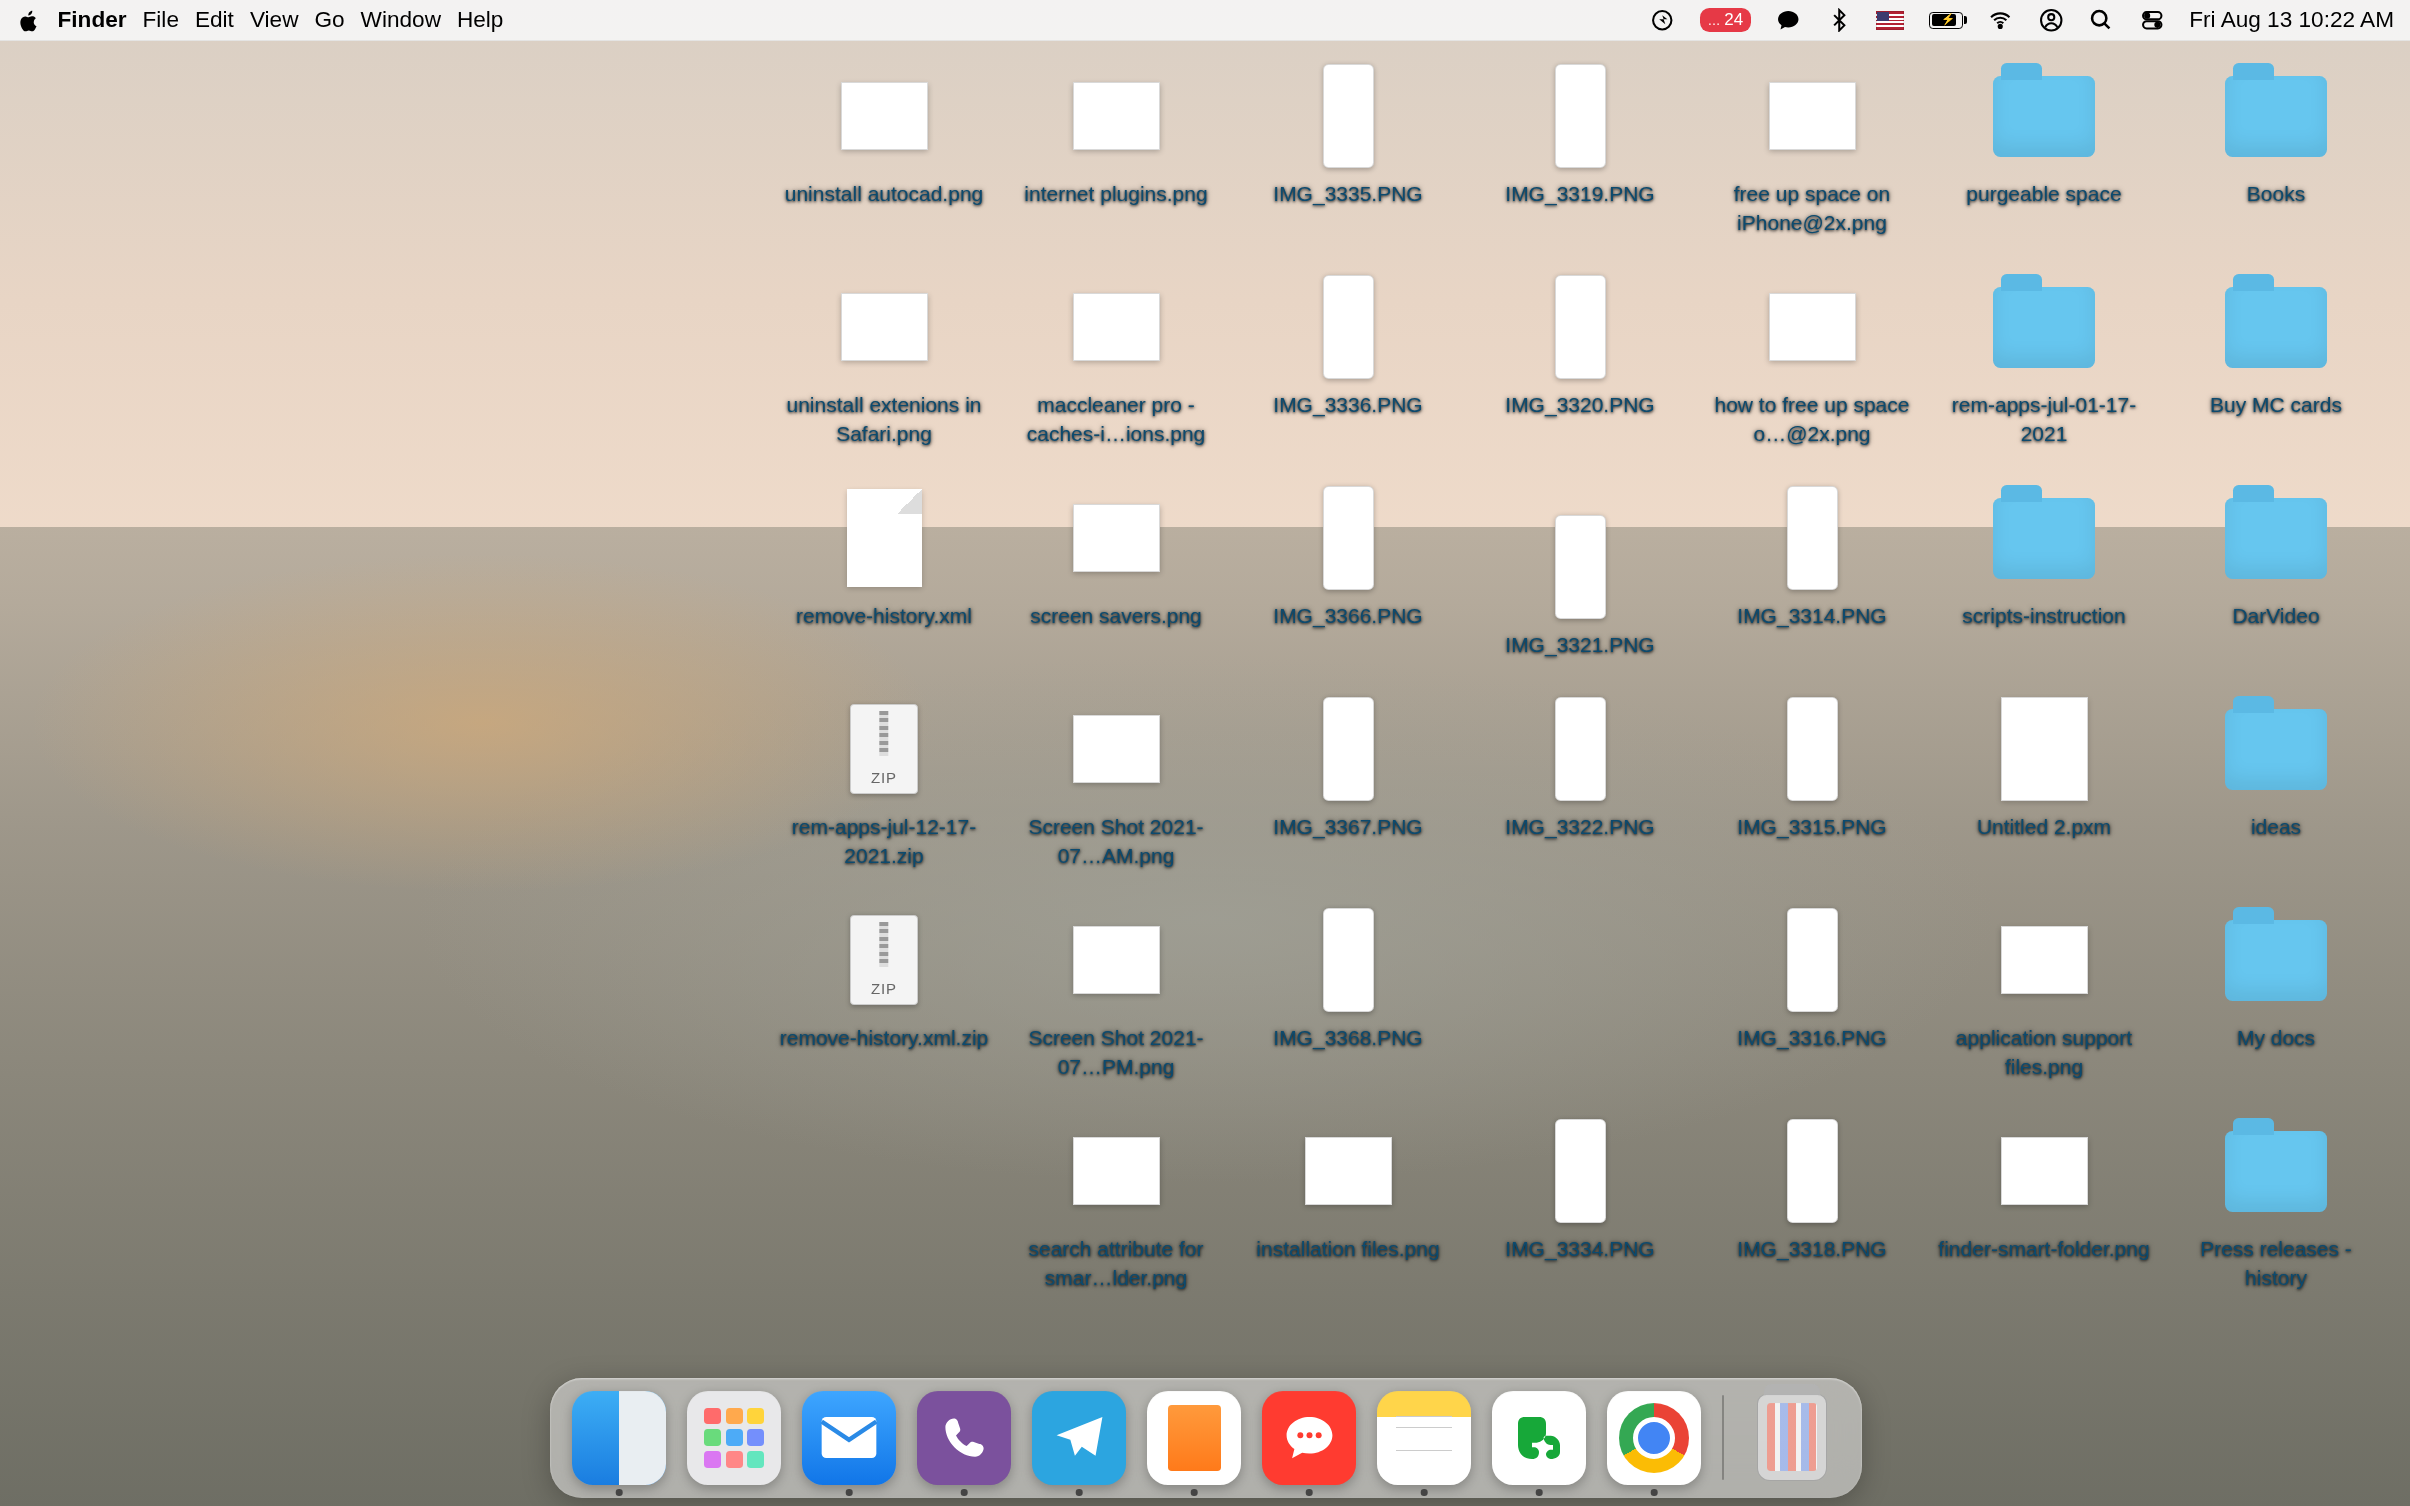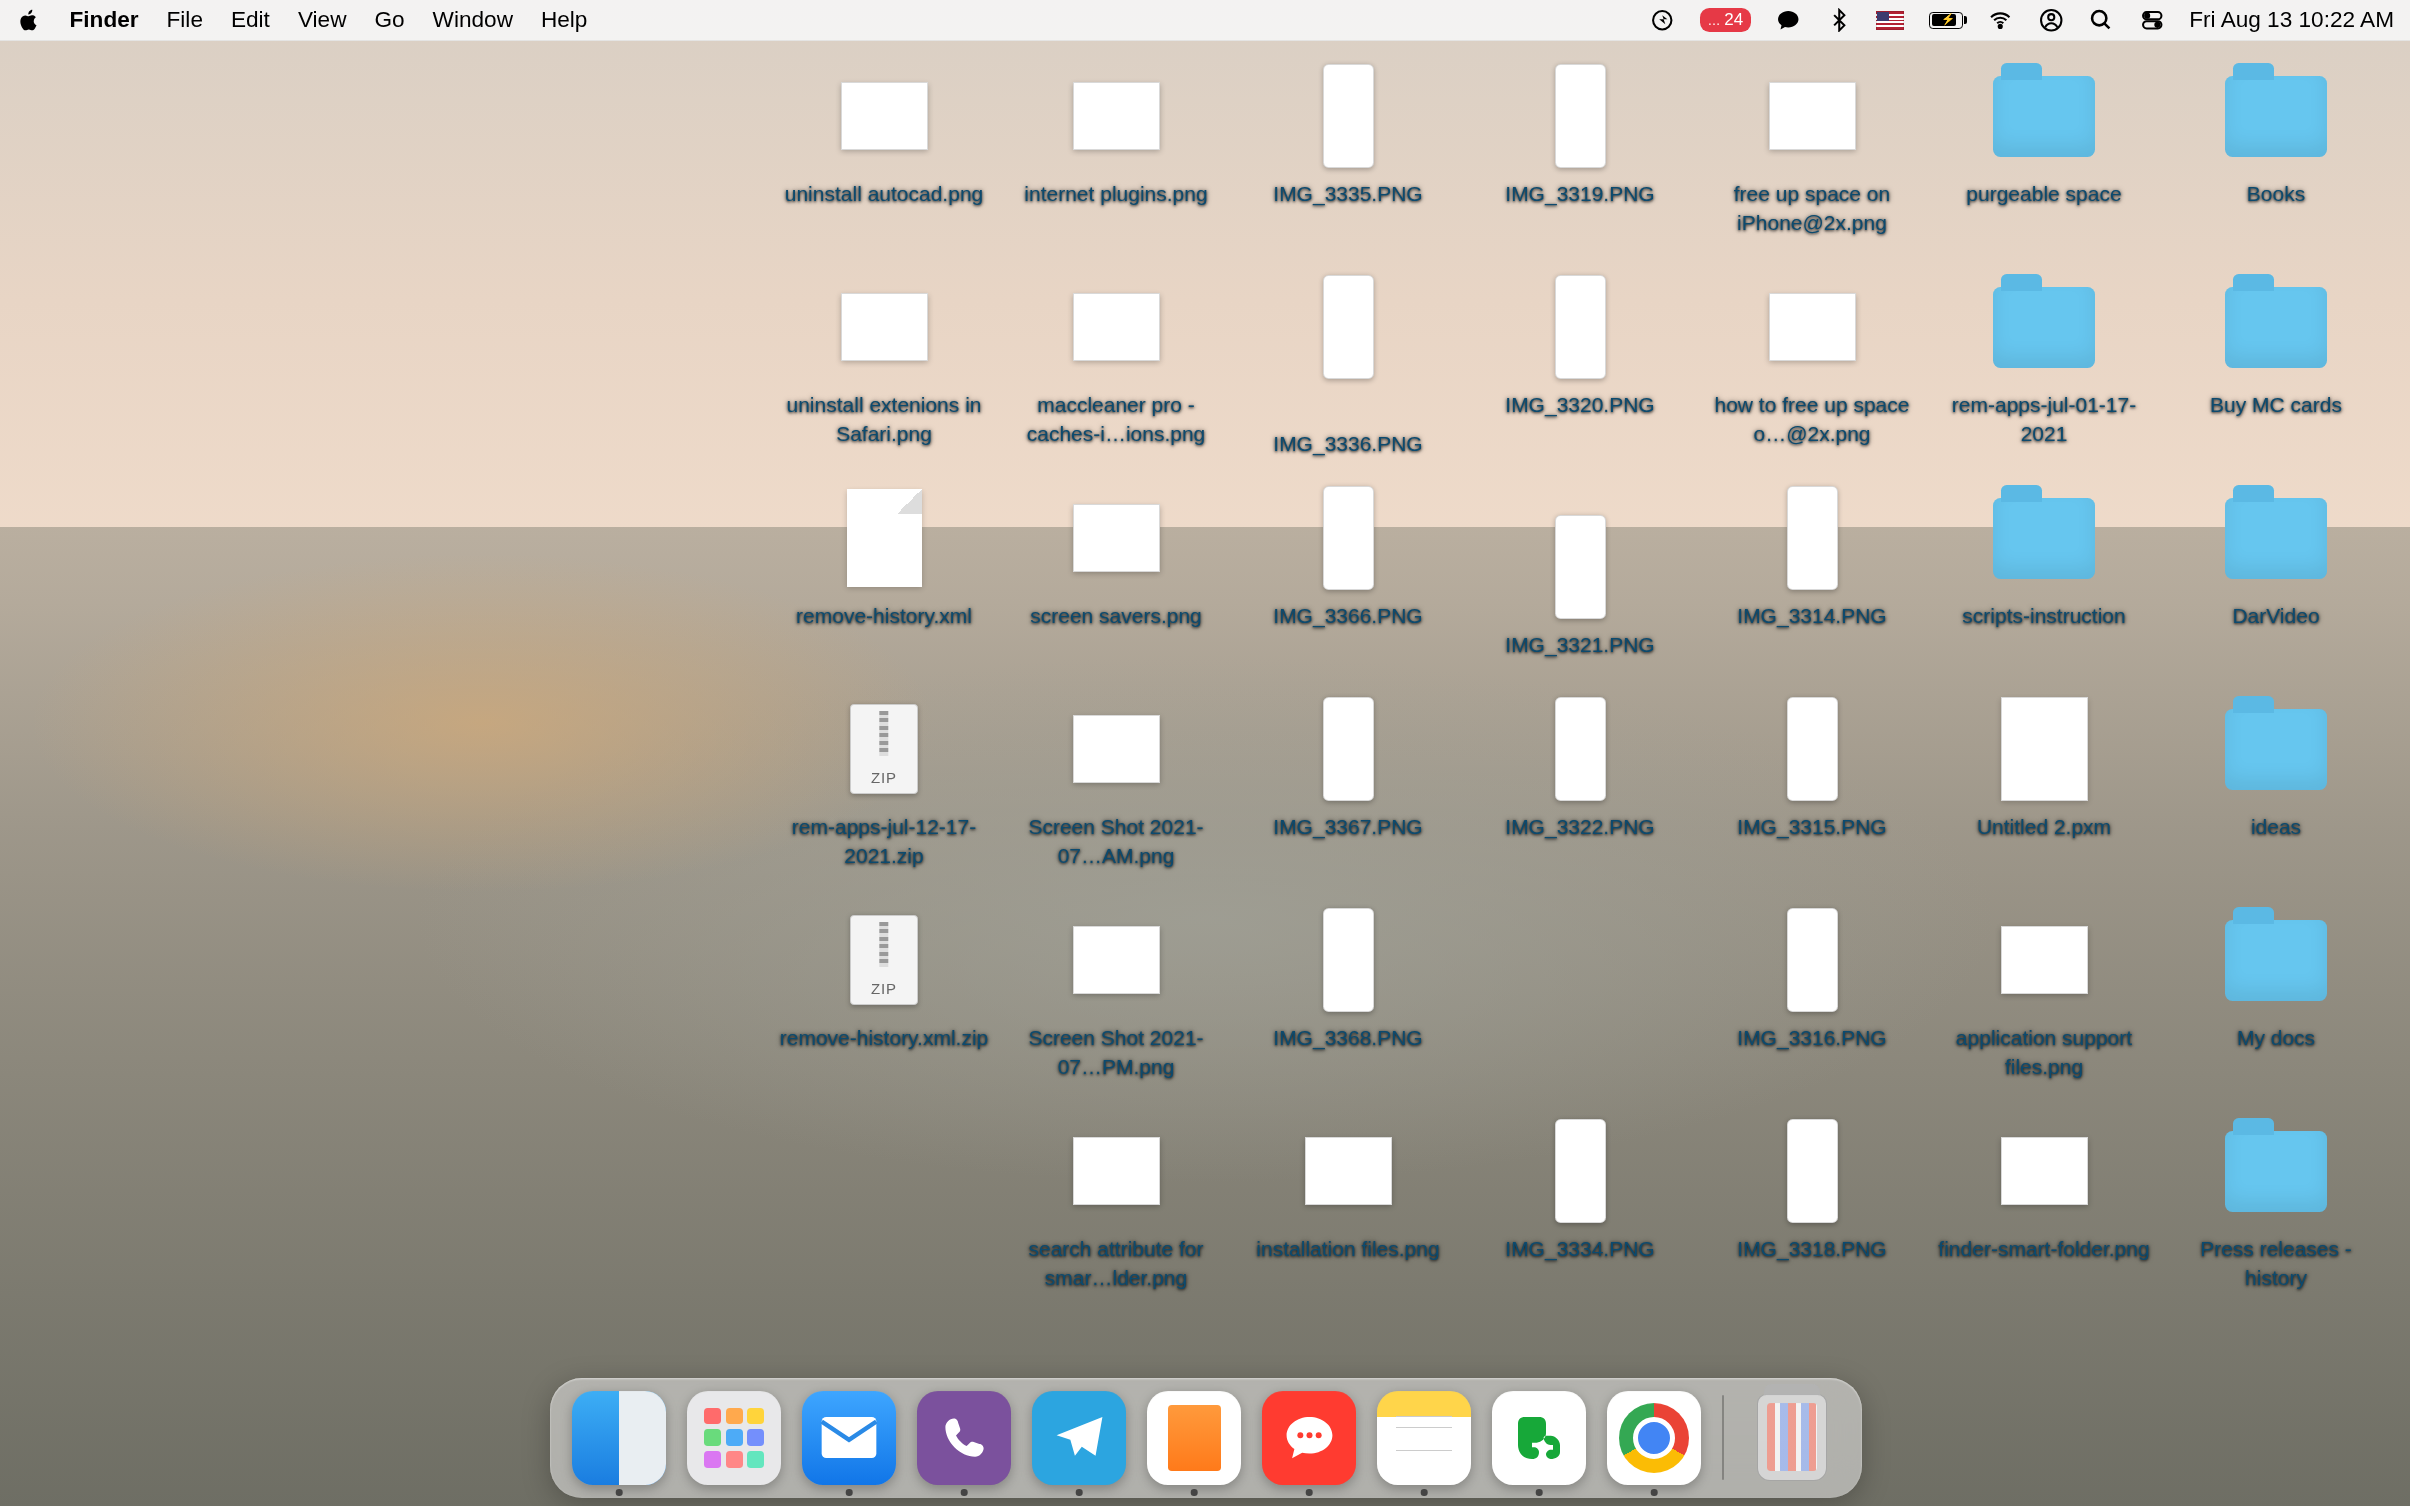--- a/index.html
+++ b/index.html
@@ -20,21 +20,21 @@
 
 
 .menubar {
   position: absolute; top:0; left:0; right:0; height: 41px;
   background: rgba(245,245,245,0.92);
   display:flex; align-items:center; padding: 0 17px;
   font-size: 22.6px; color:#000;
   z-index: 100;
   border-bottom: 0.9px solid rgba(0,0,0,0.06);
 }
-.menubar .left { display:flex; align-items:center; gap: 28px; }
+.menubar .left { display:flex; align-items:flex-end; gap: 16px; }
 .menubar .left .app { font-weight: 700; }
 .menubar .right { margin-left:auto; display:flex; align-items:center; gap: 24.5px; }
 .apple-logo svg { width:24.5px; height:24.5px; display:block; }
 .mb-icon { display:flex; align-items:center; justify-content:center; width:26px; height:26px; }
 .mb-icon svg { width:24.5px; height:24.5px; }
 .badge-pill {
   background:#e63946; color:#fff; border-radius: 9.4px; padding:1.9px 7.5px;
   font-size:17px; display:flex; align-items:center; gap:3.8px;
 }
 .flag {
@@ -289,21 +289,21 @@
         <div class="thumb-folder"></div>
       </div>
       <div class="label">Books</div>
     </div>
     <div class="icon" style="grid-area: 2 / 2;">
       <div class="thumb">
         <div class="thumb-img"></div>
       </div>
       <div class="label">maccleaner pro - caches-i…ions.png</div>
     </div>
-    <div class="icon" style="grid-area: 2 / 3; gap: 39px;">
+    <div class="icon" style="grid-area: 2 / 3;">
       <div class="thumb">
         <div class="thumb-img thumb-phone"></div>
       </div>
       <div class="label">IMG_3336.PNG</div>
     </div>
     <div class="icon" style="grid-area: 2 / 4;">
       <div class="thumb">
         <div class="thumb-img thumb-phone"></div>
       </div>
       <div class="label">IMG_3320.PNG</div>

